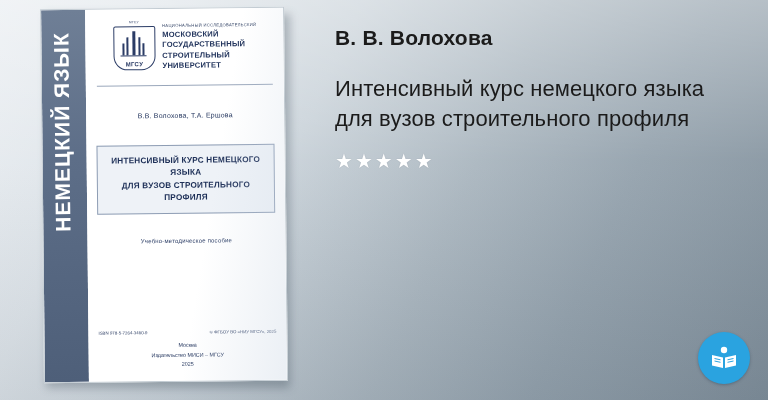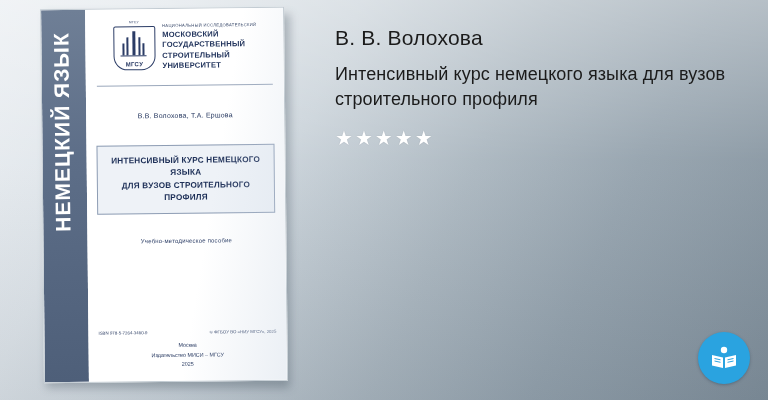--- a/index.html
+++ b/index.html
@@ -222,27 +222,27 @@
 
   
   .info {
     position: absolute;
     left: 335px;
     top: 26px;
     width: 400px;
   }
   .author {
     font-size: 21px;
-    font-weight: normal;
+    font-weight: bold;
     color: #1b1b1b;
     letter-spacing: 0.2px;
-    margin-bottom: 12px;
+    margin-bottom: 24px;
   }
   .book-title {
-    font-size: 18px;
+    font-size: 22px;
     color: #1b1b1b;
     line-height: 1.38;
     letter-spacing: 0.1px;
   }
   .stars {
     margin-top: 14px;
     font-size: 20px;
     color: #ffffff;
     letter-spacing: 2px;
     text-shadow: 0 0 1px rgba(90,105,120,0.45);

